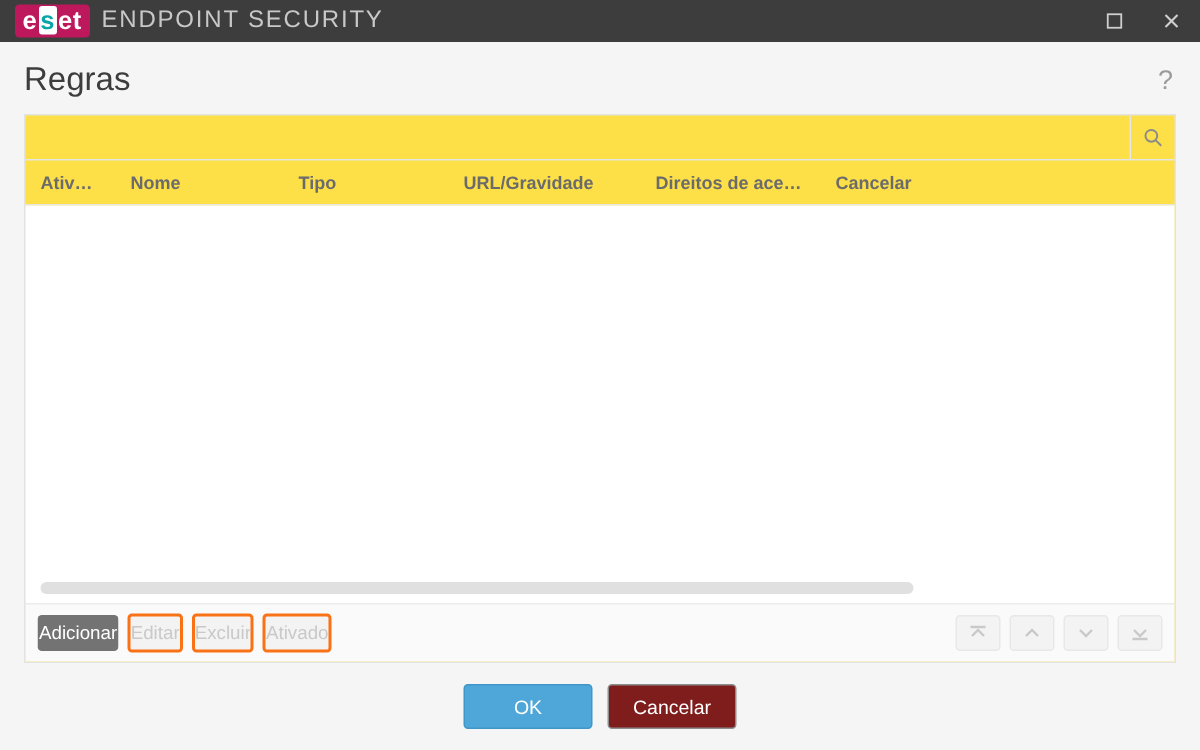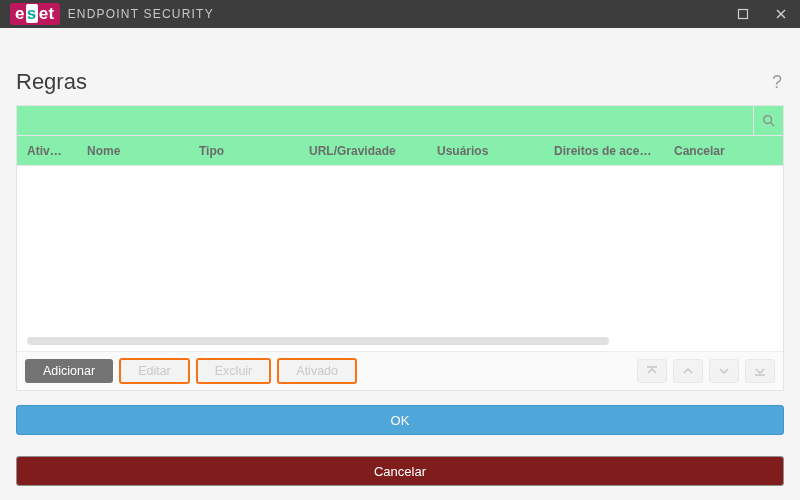--- a/index.html
+++ b/index.html
@@ -27,49 +27,48 @@
       background: #be185d;
       color: #fff;
       font-weight: 700;
       font-size: 17px;
       padding: 1px 5px;
       border-radius: 3px;
       letter-spacing: 0.4px;
     }
     .brand-badge .e { color:#fff; }
     .brand-badge .inner { background:#fff; color:#0aa5a8; border-radius:2px; padding:0 1px; margin:0 1px;}
-    .titlebar .product { font-size: 12px; letter-spacing: 1.2px; color: #c8c8c8; }
+    .titlebar .product { font-size: 16px; letter-spacing: 1.2px; color: #c8c8c8; }
     .titlebar .spacer { flex: 1; }
     .win-controls { display:flex; }
     .win-btn {
       width: 38px; height: 28px;
       display:flex; align-items:center; justify-content:center;
       color:#cfcfcf;
     }
     .win-btn svg { stroke:#cfcfcf; }
     .content {
       flex:1;
       padding: 12px 16px 14px 16px;
       display:flex;
       flex-direction: column;
       gap: 10px;
-      margin-top: 29px;
     }
     .header-row {
       display:flex; align-items:center;
     }
     .page-title {
       font-size: 22px;
       color: #3d3d3d;
       font-weight: 400;
     }
     .header-row .spacer { flex:1; }
     .help-icon { color:#9b9b9b; font-size:18px; padding-right:2px; }
     .panel {
-      background:#86efac;
+      background:#fde047;
       border:1px solid #e3e3e3;
       display:flex;
       flex-direction:column;
       flex:1;
       min-height:0;
     }
     .search-row {
       display:flex;
       align-items:center;
       border-bottom:1px solid #e6e6e6;
@@ -126,21 +125,21 @@
     }
     .toolbar {
       display:flex;
       align-items:center;
       gap:6px;
       padding:6px 8px;
       border-top:1px solid #ececec;
       background:#fafafa;
     }
     .tbtn {
-      padding:4px 17px;
+      padding:4px 0;
       border-radius:3px;
       font-size:12.5px;
       border:1px solid transparent;
     }
     .tbtn.primary {
       background:#737373;
       color:#fff;
     }
     .tbtn.disabled {
       background:#f3f3f3;
@@ -152,23 +151,22 @@
       width:30px; height:24px;
       background:#f3f3f3;
       border:1px solid #e8e8e8;
       border-radius:3px;
       display:flex; align-items:center; justify-content:center;
     }
     .iconbtn svg { stroke:#c9c9c9; fill:none; }
     .footer {
       display:flex;
       justify-content:center;
-      gap:21px;
+      gap:10px;
       padding: 4px 0 0 0;
-      flex-direction: column;
     }
     .btn {
       min-width:86px;
       height:30px;
       border-radius:3px;
       font-size:13px;
       display:flex; align-items:center; justify-content:center;
       border:1px solid transparent;
     }
     .btn.ok {
@@ -223,21 +221,20 @@
           <line x1="10.2" y1="10.2" x2="14" y2="14" stroke="#8a8a8a" stroke-width="1.4"></line>
         </svg>
       </div>
     </div>
 
     <div class="table-head">
       <div class="col c0">Ativado</div>
       <div class="col c1">Nome</div>
       <div class="col c2">Tipo</div>
       <div class="col c3">URL/Gravidade</div>
-      <div class="col c4">Usuários</div>
       <div class="col c5">Direitos de acesso</div>
       <div class="col c6">Cancelar</div>
     </div>
 
     <div class="table-body">
       <div class="h-scroll-track">
         <div class="h-scroll-thumb"></div>
       </div>
     </div>
 

